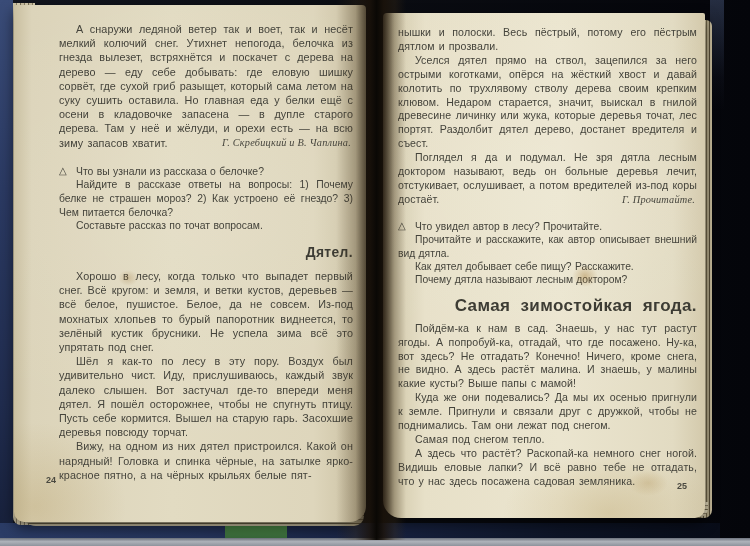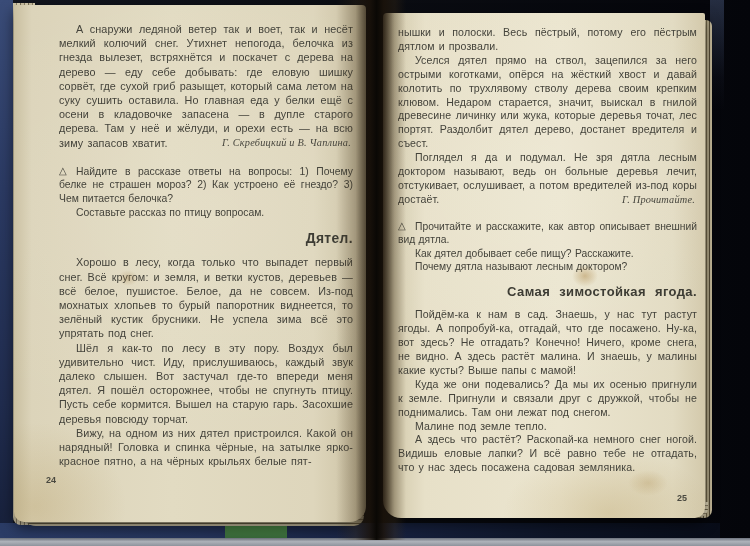--- a/index.html
+++ b/index.html
@@ -59,24 +59,24 @@
   .page-right .textcol{padding:13px 8px 0 15px;font-size:10.6px;line-height:13.9px;}
   p.body{margin:0;text-align:justify;text-indent:17px;word-spacing:1px;letter-spacing:.1px;}
   p.body.noindent{text-indent:0;}
   .para-wrap{position:relative;}
   .attr{position:absolute;right:2px;bottom:0;font-family:"Liberation Serif",serif;font-style:italic;font-size:10.3px;color:#47463e;white-space:nowrap;letter-spacing:.2px;}
   .questions{position:relative;margin-top:15px;font-size:10.4px;line-height:13.6px;}
   .page-right .questions{margin-top:13px;font-size:10.3px;line-height:13.4px;}
   .questions p{margin:0;text-align:justify;text-indent:17px;word-spacing:.5px;}
   .tri{position:absolute;left:0;top:-1px;font-size:10px;color:#44433b;}
   h2.story-title{margin:13px 0 9px;text-align:right;font-size:13.8px;font-weight:bold;color:#3d3c34;letter-spacing:.4px;word-spacing:5px;}
-  .page-right h2.story-title{margin:12px 0 9px;font-size:13px;}
+  .page-right h2.story-title{margin:12px 0 9px;font-size:17px;}
   .pagenum{position:absolute;font-size:9px;font-weight:bold;color:#4a4940;}
   .pagenum.pn-left{left:32px;bottom:35px;}
-  .pagenum.pn-right{right:18px;bottom:12px;}
+  .pagenum.pn-right{right:18px;bottom:24px;}
 </style>
 </head>
 <body>
 
 <div class="photo">
 
   <div class="cover-left"></div>
   <div class="edge-streak-topright"></div>
   <div class="cover-bottom"></div>
   <div class="cover-green"></div>
@@ -89,22 +89,23 @@
   <div class="page page-left">
     <div class="textcol">
 
       <div class="para-wrap">
         <p class="body">А снаружи ледяной ветер так и воет, так и несёт мелкий колючий снег. Утихнет непогода, белочка из гнезда вылезет, встряхнётся и поскачет с дерева на дерево — еду себе добывать: где еловую шишку сорвёт, где сухой гриб разыщет, который сама летом на суку сушить оставила. Но главная еда у белки ещё с осени в кладовочке запасена — в дупле старого дерева. Там у неё и жёлуди, и орехи есть — на всю зиму запасов хватит.</p>
         <span class="attr">Г. Скребицкий и В. Чаплина.</span>
       </div>
 
       <div class="questions">
         <span class="tri">△</span>
+        <p>Что вы узнали из рассказа о белочке?</p>
         <p>Найдите в рассказе ответы на вопросы: 1) Почему белке не страшен мороз? 2) Как устроено её гнездо? 3) Чем питается белочка?</p>
-        <p>Составьте рассказ по птицу вопросам.</p>
+        <p>Составьте рассказ по точат вопросам.</p>
       </div>
 
       <h2 class="story-title">Дятел.</h2>
 
       <p class="body">Хорошо в лесу, когда только что выпадет первый снег. Всё кругом: и земля, и ветки кустов, деревьев — всё белое, пушистое. Белое, да не совсем. Из-под мохнатых хлопьев то бурый папоротник виднеется, то зелёный кустик брусники. Не успела зима всё это упрятать под снег.</p>
       <p class="body">Шёл я как-то по лесу в эту пору. Воздух был удивительно чист. Иду, прислушиваюсь, каждый звук далеко слышен. Вот застучал где-то впереди меня дятел. Я пошёл осторожнее, чтобы не спугнуть птицу. Пусть себе кормится. Вышел на старую гарь. Засохшие деревья повсюду торчат.</p>
       <p class="body">Вижу, на одном из них дятел пристроился. Какой он нарядный! Головка и спинка чёрные, на затылке ярко-красное пятно, а на чёрных крыльях белые пят-</p>
 
       <span class="pagenum pn-left">24</span>
     </div>
@@ -116,30 +117,31 @@
       <p class="body noindent">нышки и полоски. Весь пёстрый, потому его пёстрым дятлом и прозвали.</p>
       <p class="body">Уселся дятел прямо на ствол, зацепился за него острыми коготками, опёрся на жёсткий хвост и давай колотить по трухлявому стволу дерева своим крепким клювом. Недаром старается, значит, выискал в гнилой древесине личинку или жука, которые деревья точат, лес портят. Раздолбит дятел дерево, достанет вредителя и съест.</p>
 
       <div class="para-wrap">
         <p class="body">Поглядел я да и подумал. Не зря дятла лесным доктором называют, ведь он больные деревья лечит, отстукивает, ослушивает, а потом вредителей из-под коры достаёт.</p>
         <span class="attr">Г. Прочитайте.</span>
       </div>
 
       <div class="questions">
         <span class="tri">△</span>
+        <p>Что увидел автор в лесу? Прочитайте.</p>
         <p>Прочитайте и расскажите, как автор описывает внешний вид дятла.</p>
         <p>Как дятел добывает себе пищу? Расскажите.</p>
         <p>Почему дятла называют лесным доктором?</p>
       </div>
 
       <h2 class="story-title">Самая зимостойкая ягода.</h2>
 
       <p class="body">Пойдём-ка к нам в сад. Знаешь, у нас тут растут ягоды. А попробуй-ка, отгадай, что где посажено. Ну-ка, вот здесь? Не отгадать? Конечно! Ничего, кроме снега, не видно. А здесь растёт малина. И знаешь, у малины какие кусты? Выше папы с мамой!</p>
       <p class="body">Куда же они подевались? Да мы их осенью пригнули к земле. Пригнули и связали друг с дружкой, чтобы не поднимались. Там они лежат под снегом.</p>
-      <p class="body">Малине под земле тепло.</p>
+      <p class="body">Самая под снегом тепло.</p>
       <p class="body">А здесь что растёт? Раскопай-ка немного снег ногой. Видишь еловые лапки? И всё равно тебе не отгадать, что у нас здесь посажена садовая земляника.</p>
 
       <span class="pagenum pn-right">25</span>
     </div>
   </div>
 
   <div class="gutter"></div>
   <div class="stain s1"></div>
   <div class="stain s2"></div>
   <div class="stain s3"></div>

